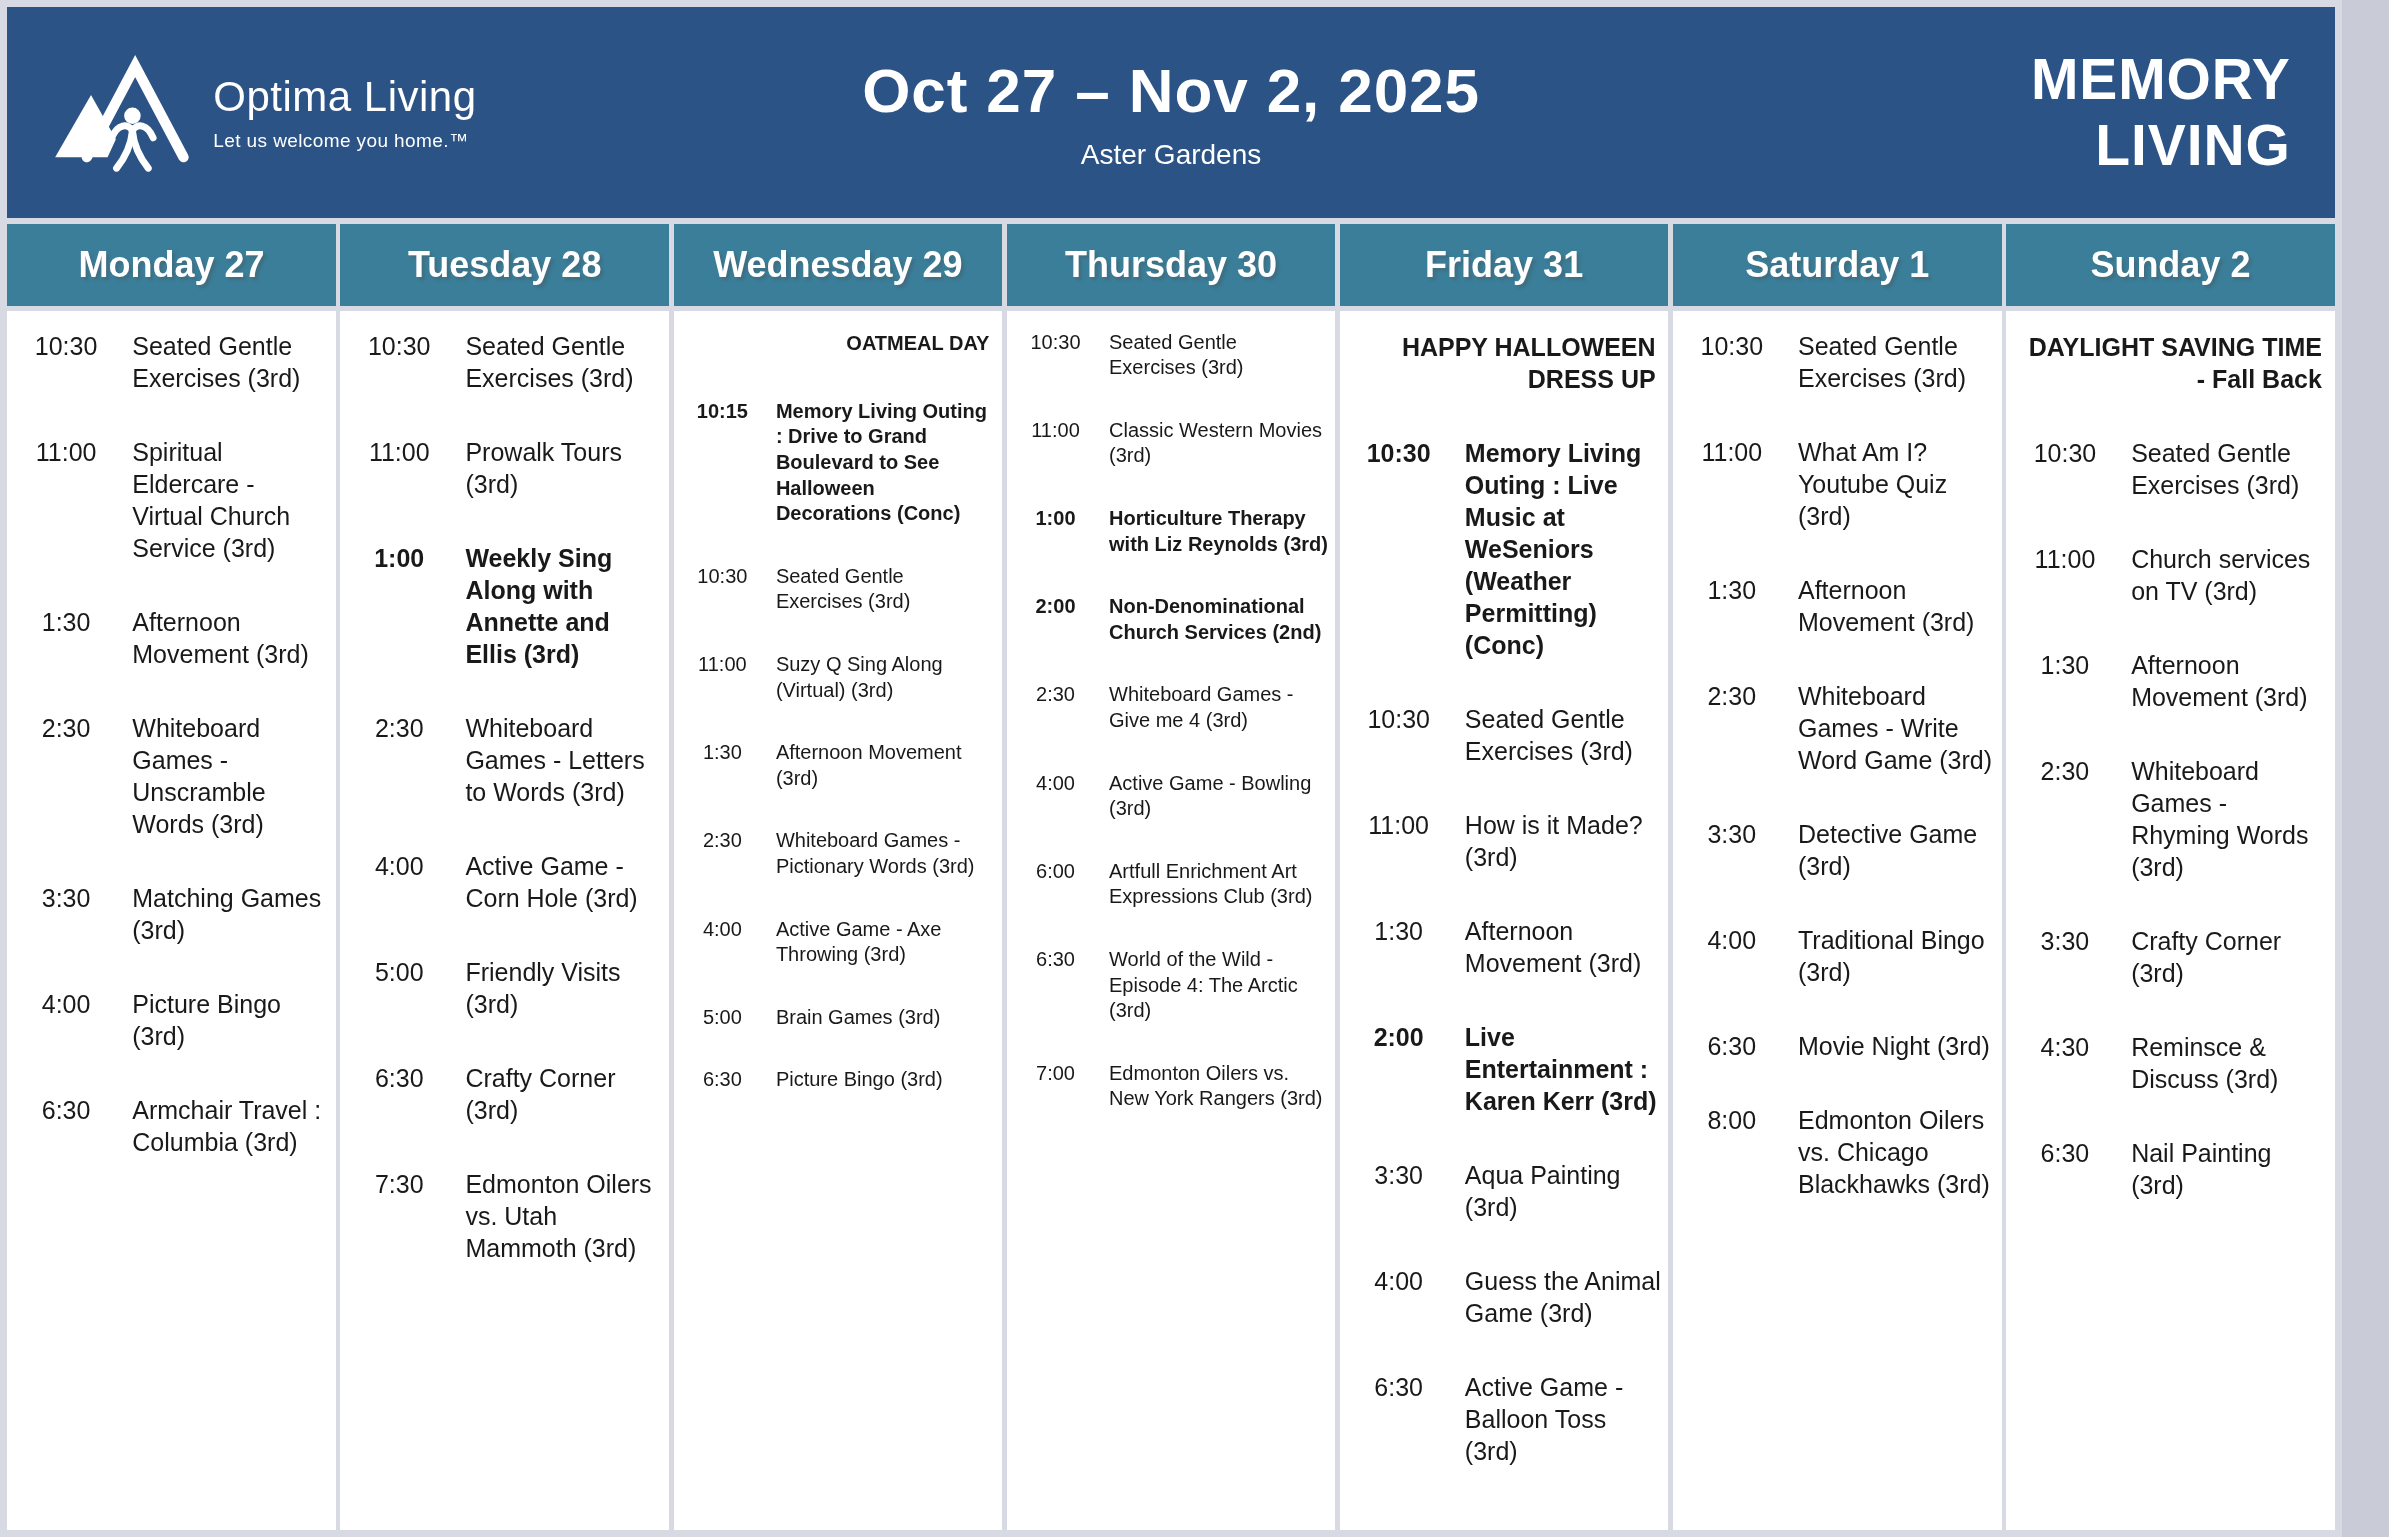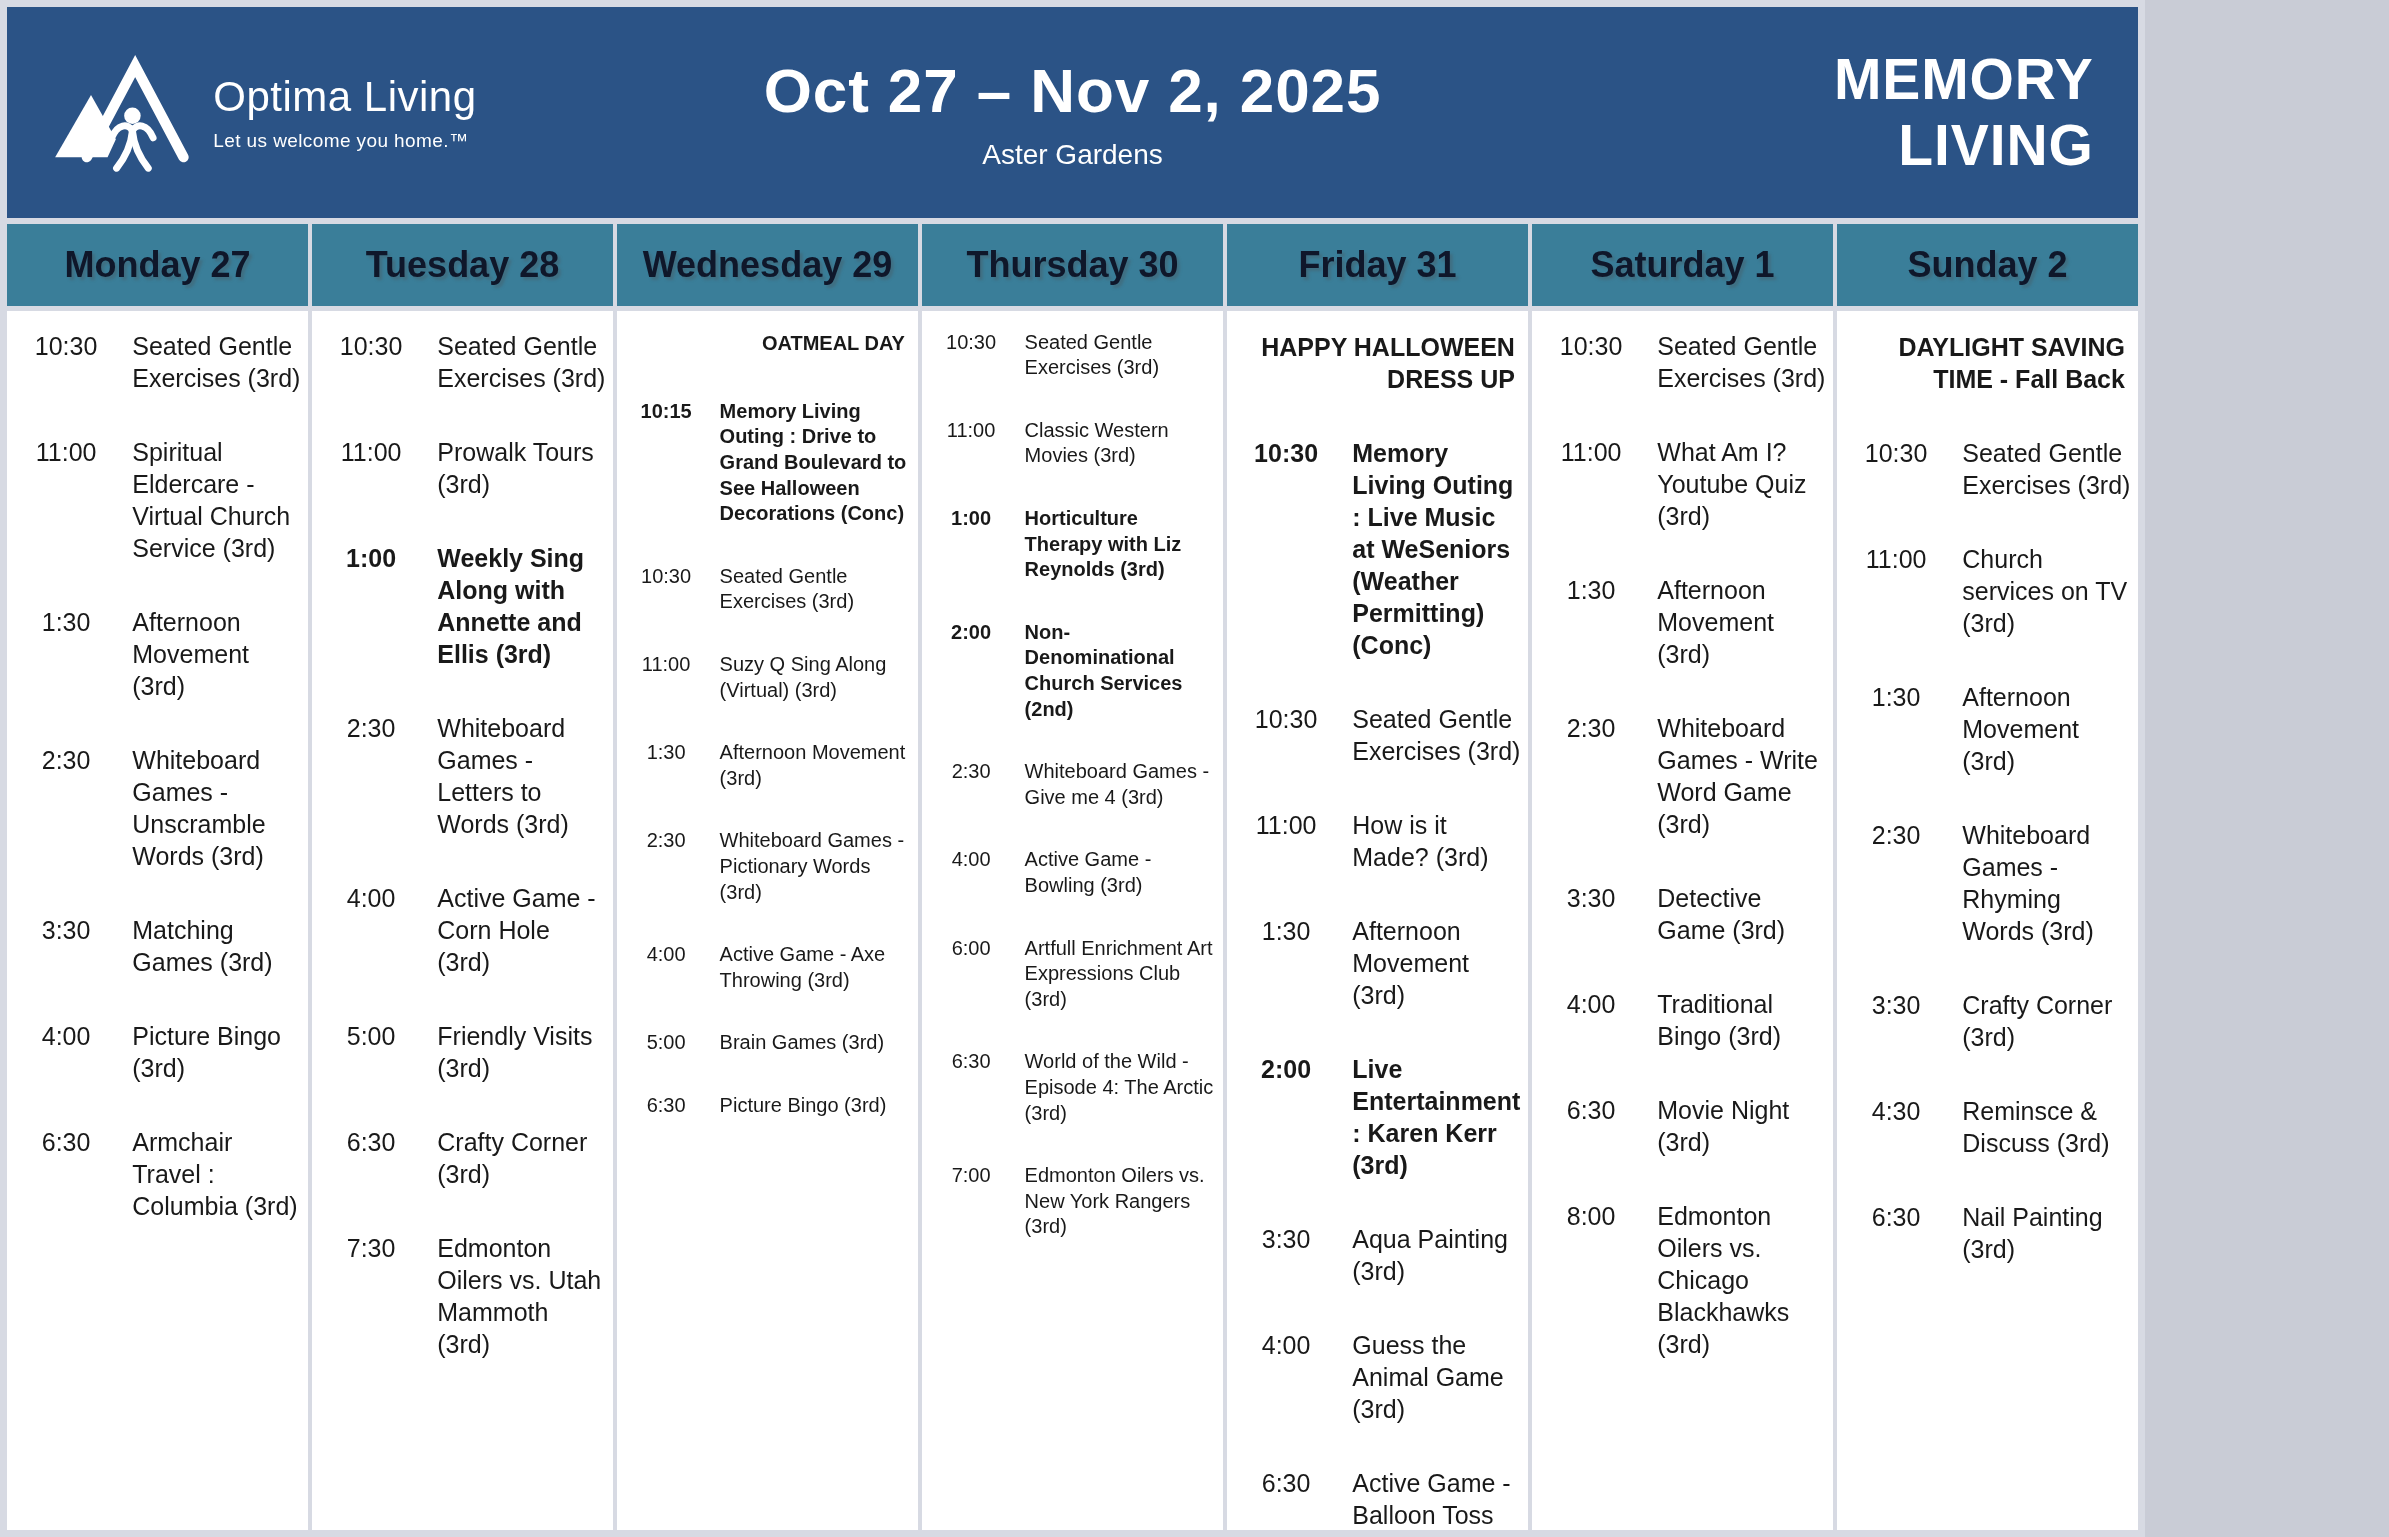--- a/index.html
+++ b/index.html
@@ -1,20 +1,20 @@
 <!DOCTYPE html>
 <html style="font-size:14.7px"><head>
 <meta charset="utf-8">
 <style>
   * { margin:0; padding:0; box-sizing:border-box; }
   html,body { background:#c9ccd6; }
   body { font-family:"Liberation Sans", sans-serif; color:#191919; }
 
   .flyer{
-    width:2145px; height:1537px;
+    width:2342px; height:1537px;
     background:#d7dae3;
     padding:7.3px;
     display:flex; flex-direction:column;
   }
 
   
   .top-banner{
     height:211px; flex:0 0 211px;
     background:#2b5386;
     position:relative;
@@ -53,21 +53,21 @@
     flex:1 1 auto;
     display:grid;
     grid-template-columns:repeat(7,1fr);
     column-gap:4.6px;
     overflow:hidden;
   }
   .day-col{ display:flex; flex-direction:column; overflow:hidden; }
   .day-header{
     flex:0 0 82px;
     background:#3a7e99;
-    color:#0f172a;
+    color:#ffffff;
     display:flex; align-items:center; justify-content:center;
     font-size:36px; font-weight:700;
     text-shadow:2.8px 2.8px 2.8px rgba(70,90,100,.45);
     margin-bottom:5.5px;
   }
   .day-body{
     flex:1 1 auto;
     background:#fff;
     padding:18.4px 7.3px 9.2px 7.3px;
     font-size:25px; line-height:1.28;

